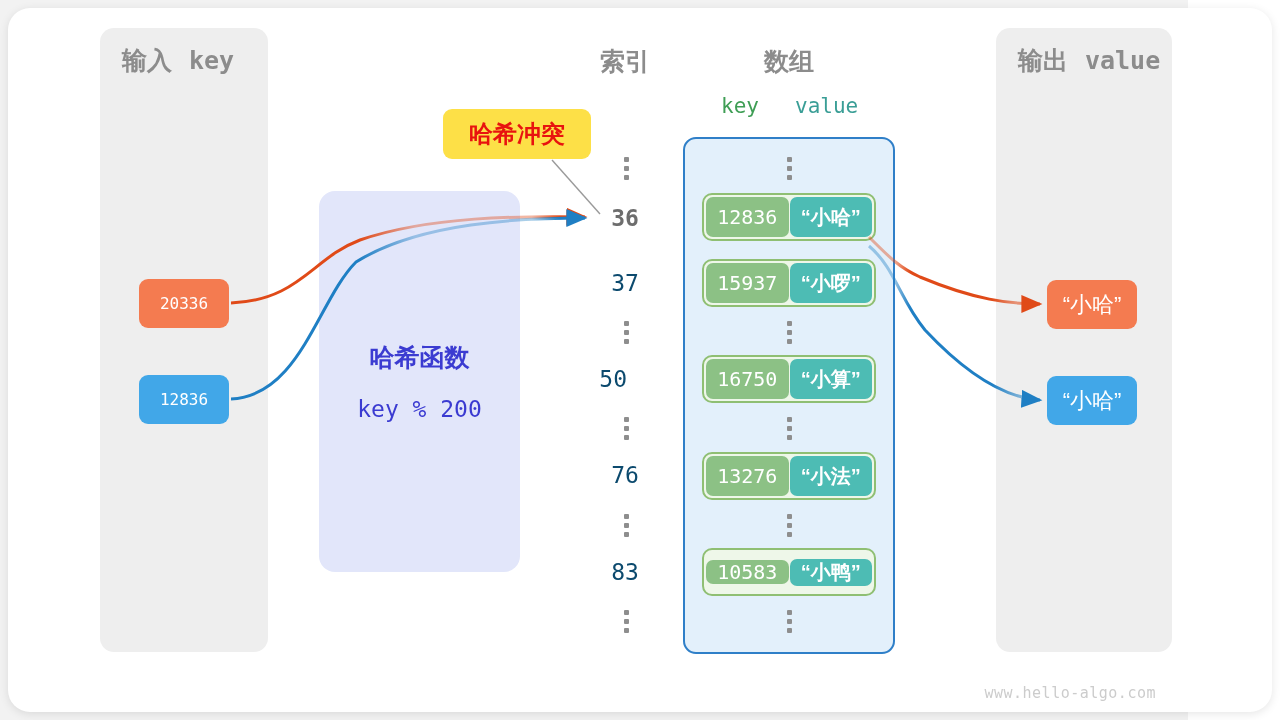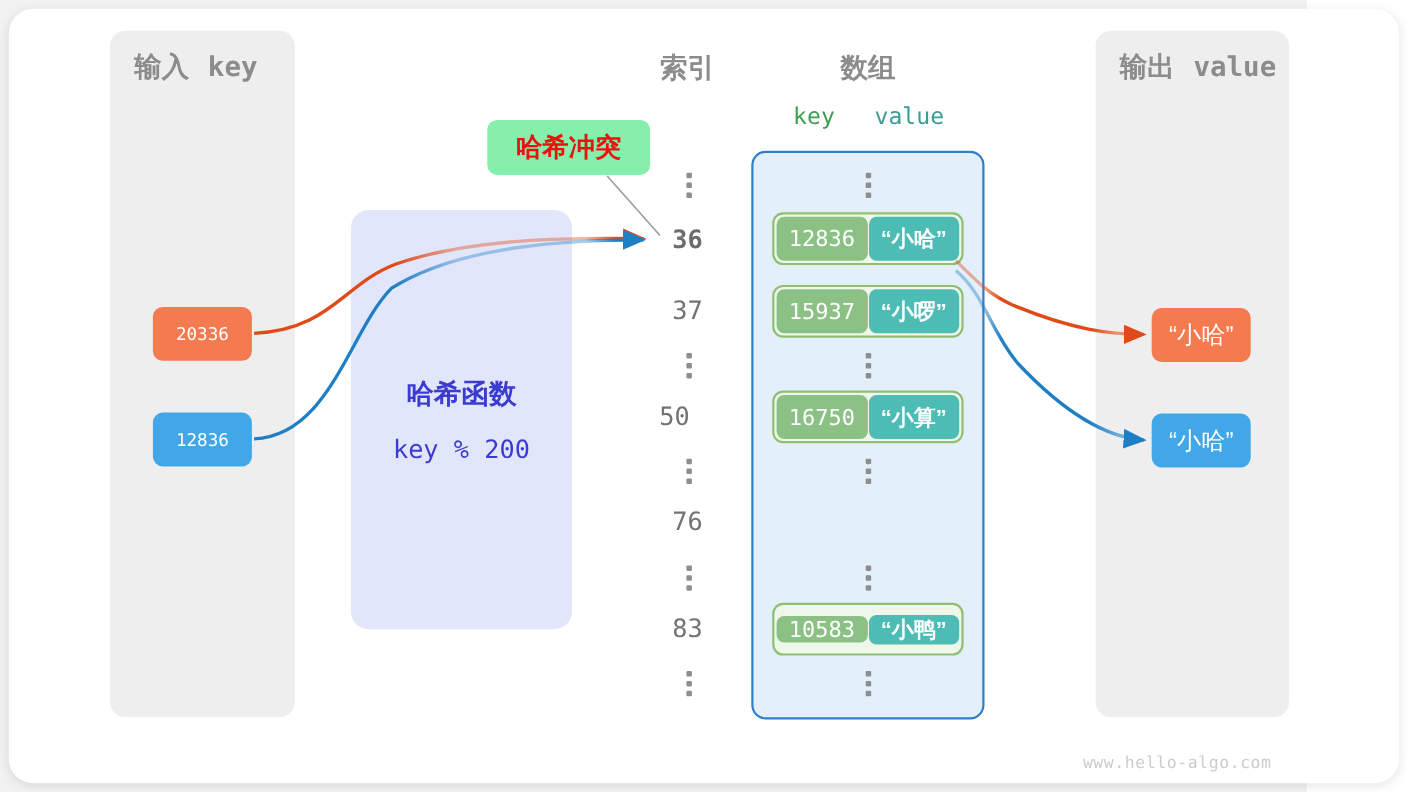--- a/index.html
+++ b/index.html
@@ -95,34 +95,34 @@
     color: #3b3bd1;
     font-size: 23px;
     font-family: "DejaVu Sans Mono", "Liberation Mono", monospace;
   }
 
   
   #collision-label {
     position: absolute;
     left: 443px; top: 109px;
     width: 148px; height: 50px;
-    background: #86efac;
+    background: #fde047;
     border-radius: 9px;
     display: flex; align-items: center; justify-content: center;
     color: #e8130f;
     font-size: 24px;
     font-weight: bold;
   }
 
   
   .idx {
     position: absolute;
     width: 60px;
     text-align: center;
-    color: #737373;
+    color: #0c4a6e;
     font-size: 23px;
     font-family: "DejaVu Sans Mono", "Liberation Mono", monospace;
   }
   .idx.active { color: #6d6d6d; font-weight: bold; }
 
   
   .vdots {
     position: absolute;
     width: 20px;
     display: flex;
@@ -286,20 +286,24 @@
     <div class="bk-key">12836</div>
     <div class="bk-val">“小哈”</div>
   </div>
   <div class="bucket" style="top:259px;">
     <div class="bk-key">15937</div>
     <div class="bk-val">“小啰”</div>
   </div>
   <div class="bucket" style="top:355px;text-align:center;">
     <div class="bk-key">16750</div>
     <div class="bk-val">“小算”</div>
+  </div>
+  <div class="bucket" style="top:452px;">
+    <div class="bk-key">13276</div>
+    <div class="bk-val">“小法”</div>
   </div>
   <div class="bucket" style="top:548px;align-items:center;">
     <div class="bk-key">10583</div>
     <div class="bk-val">“小鸭”</div>
   </div>
 
   <div class="panel" id="panel-output"></div>
   <div class="panel-title" style="left:1018px; top:44px;">
     <span>输出</span>
     <span class="mono" style="margin-left:10px;">value</span>

